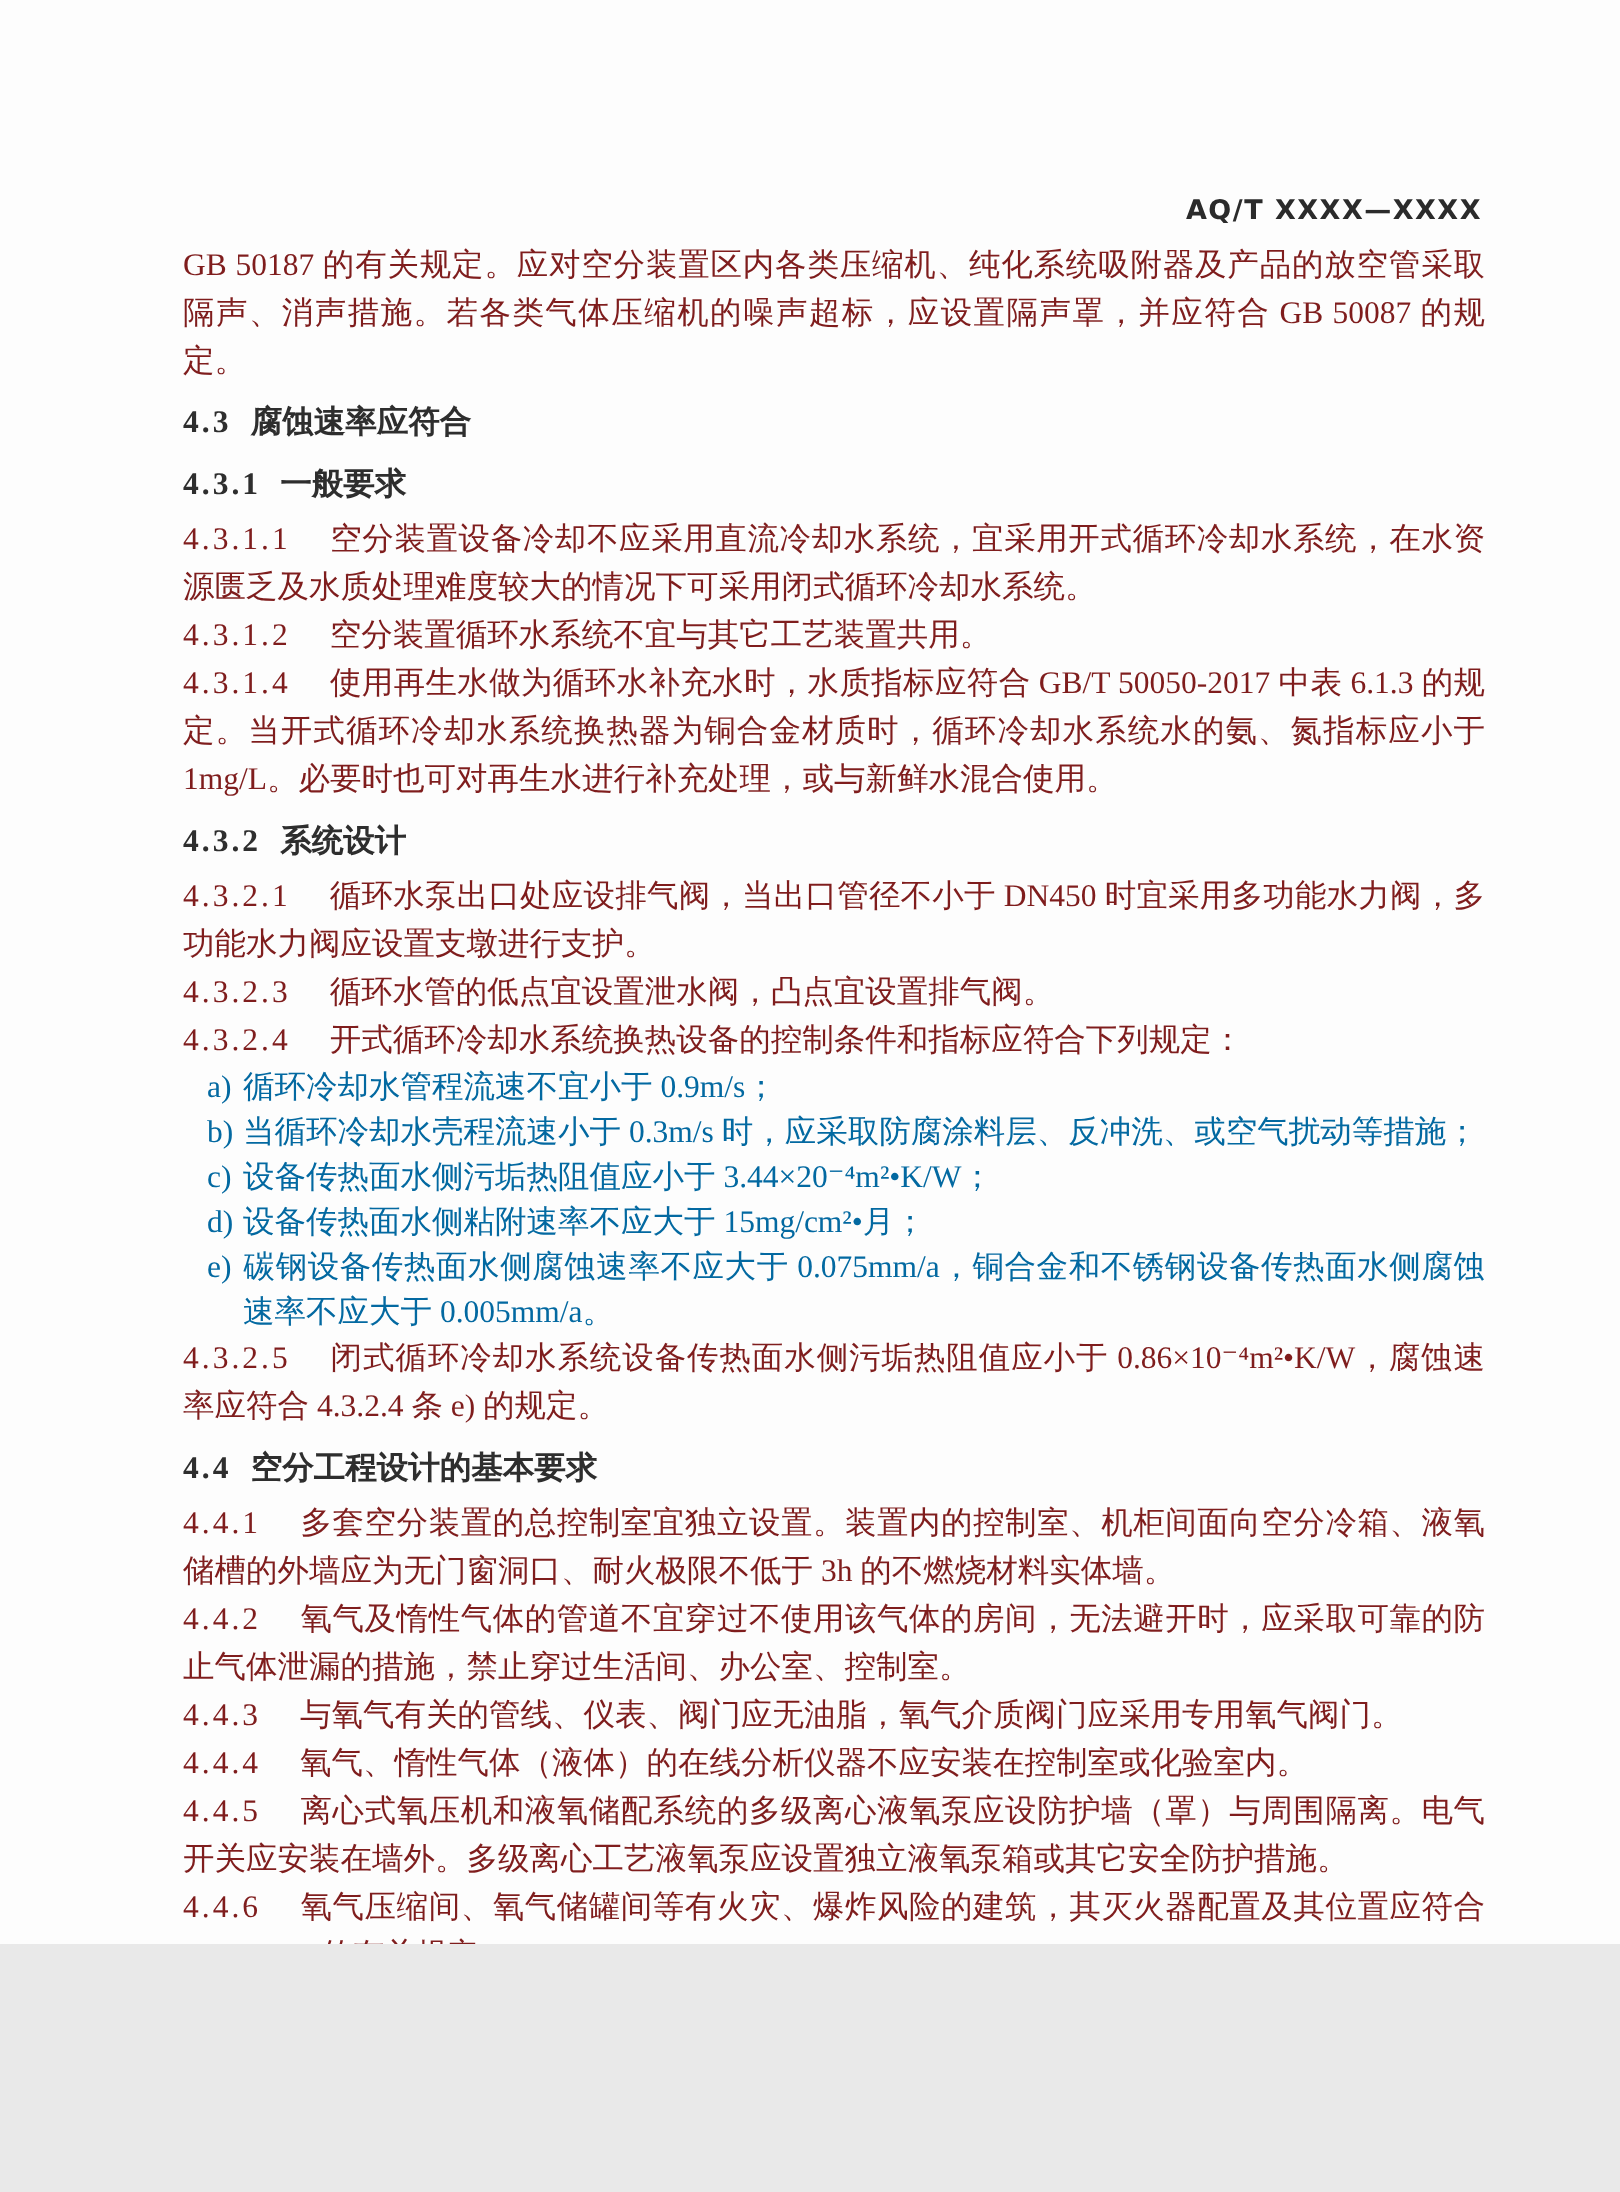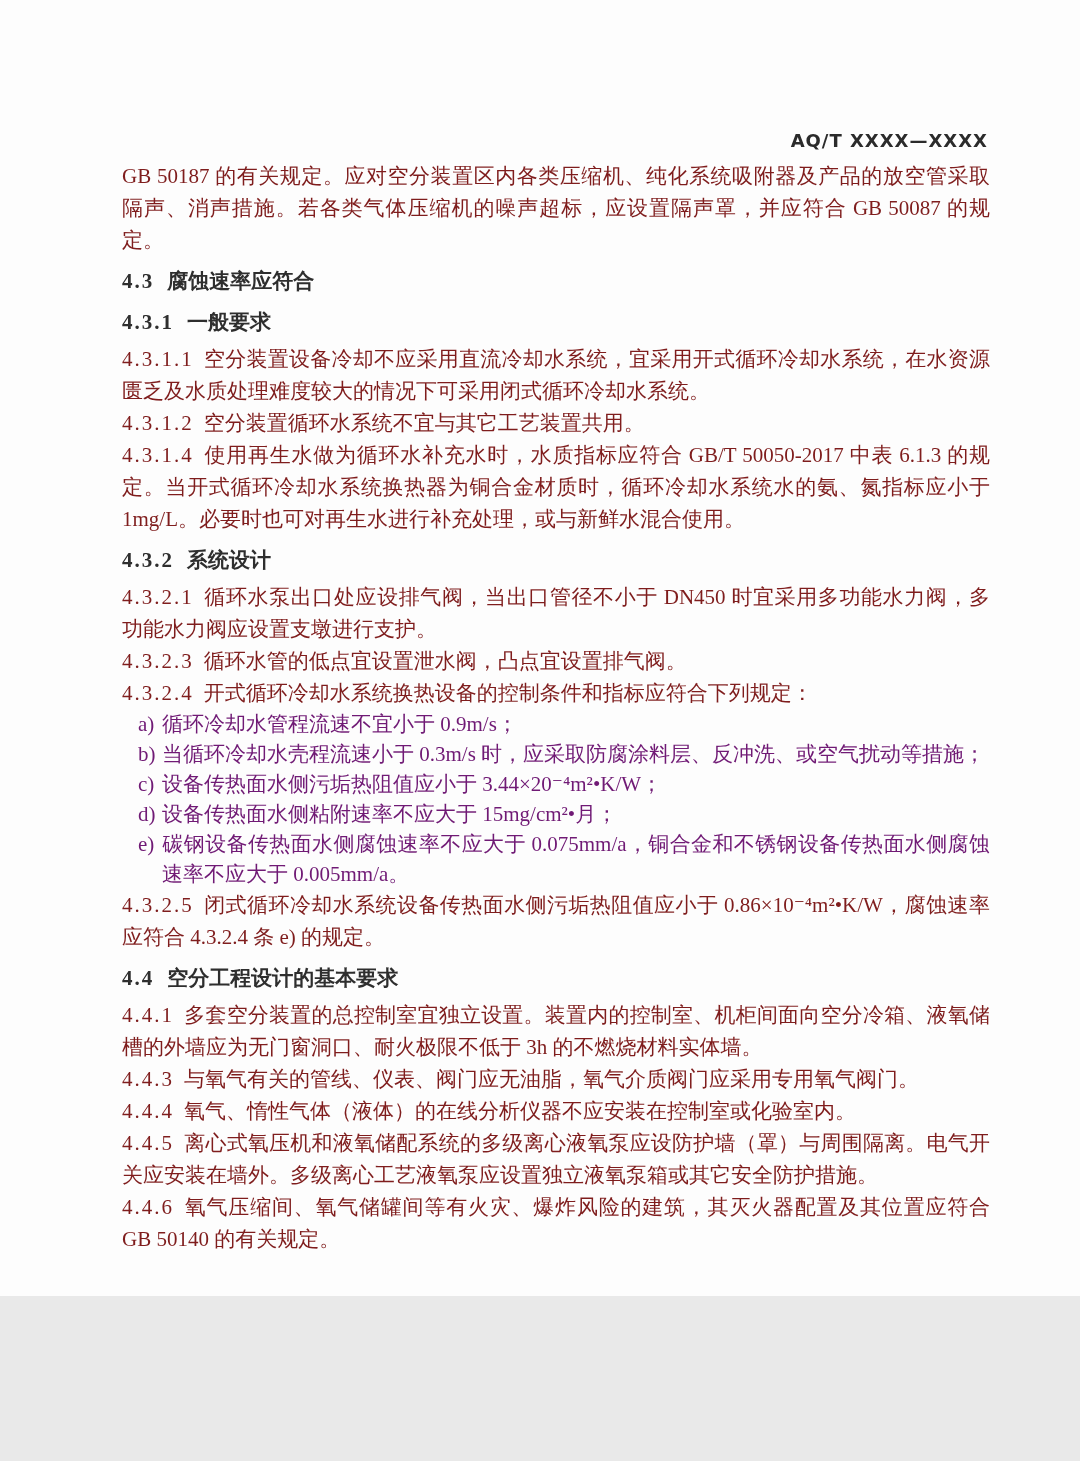--- a/index.html
+++ b/index.html
@@ -30,21 +30,21 @@
   }
   .content p { margin: 0; }
   .para, .clause {
     font-size: 21px;
     line-height: 32px;
     text-align: justify;
     color: #7f1d1d;
   }
   .cnum {
     letter-spacing: 2px;
-    margin-right: 10px;
+    margin-right: 26px;
     white-space: nowrap;
   }
   .heading {
     font-family: "DejaVu Sans", "Liberation Sans", sans-serif;
     font-weight: bold;
     font-size: 21px;
     line-height: 32px;
     color: #2e2e2e;
     margin: 9px 0 5px 0 !important;
   }
@@ -54,21 +54,21 @@
     margin-right: 13px;
     white-space: nowrap;
   }
   .list-item {
     font-size: 21px;
     line-height: 30px;
     text-align: justify;
     margin-left: 16px !important;
     padding-left: 24px;
     text-indent: -24px;
-    color: #701a75;
+    color: #0369a1;
   }
   .li-label {
     display: inline-block;
     width: 24px;
     text-indent: 0;
   }
   .footer {
     position: absolute;
     left: 944px;
     top: 1392px;
@@ -97,20 +97,21 @@
       <p class="clause"><span class="cnum">4.3.2.3</span><span>循环水管的低点宜设置泄水阀，凸点宜设置排气阀。</span></p>
       <p class="clause"><span class="cnum">4.3.2.4</span><span>开式循环冷却水系统换热设备的控制条件和指标应符合下列规定：</span></p>
       <p class="list-item"><span class="li-label">a)</span><span>循环冷却水管程流速不宜小于 0.9m/s；</span></p>
       <p class="list-item"><span class="li-label">b)</span><span>当循环冷却水壳程流速小于 0.3m/s 时，应采取防腐涂料层、反冲洗、或空气扰动等措施；</span></p>
       <p class="list-item"><span class="li-label">c)</span><span>设备传热面水侧污垢热阻值应小于 3.44×20⁻⁴m²•K/W；</span></p>
       <p class="list-item"><span class="li-label">d)</span><span>设备传热面水侧粘附速率不应大于 15mg/cm²•月；</span></p>
       <p class="list-item"><span class="li-label">e)</span><span>碳钢设备传热面水侧腐蚀速率不应大于 0.075mm/a，铜合金和不锈钢设备传热面水侧腐蚀速率不应大于 0.005mm/a。</span></p>
       <p class="clause"><span class="cnum">4.3.2.5</span><span>闭式循环冷却水系统设备传热面水侧污垢热阻值应小于 0.86×10⁻⁴m²•K/W，腐蚀速率应符合 4.3.2.4 条 e) 的规定。</span></p>
       <p class="heading h2"><span class="hnum">4.4</span><span>空分工程设计的基本要求</span></p>
       <p class="clause"><span class="cnum">4.4.1</span><span>多套空分装置的总控制室宜独立设置。装置内的控制室、机柜间面向空分冷箱、液氧储槽的外墙应为无门窗洞口、耐火极限不低于 3h 的不燃烧材料实体墙。</span></p>
+      <p class="clause"><span class="cnum">4.4.2</span><span>氧气及惰性气体的管道不宜穿过不使用该气体的房间，无法避开时，应采取可靠的防止气体泄漏的措施，禁止穿过生活间、办公室、控制室。</span></p>
       <p class="clause"><span class="cnum">4.4.3</span><span>与氧气有关的管线、仪表、阀门应无油脂，氧气介质阀门应采用专用氧气阀门。</span></p>
       <p class="clause"><span class="cnum">4.4.4</span><span>氧气、惰性气体（液体）的在线分析仪器不应安装在控制室或化验室内。</span></p>
       <p class="clause"><span class="cnum">4.4.5</span><span>离心式氧压机和液氧储配系统的多级离心液氧泵应设防护墙（罩）与周围隔离。电气开关应安装在墙外。多级离心工艺液氧泵应设置独立液氧泵箱或其它安全防护措施。</span></p>
       <p class="clause"><span class="cnum">4.4.6</span><span>氧气压缩间、氧气储罐间等有火灾、爆炸风险的建筑，其灭火器配置及其位置应符合 GB 50140 的有关规定。</span></p>
     </div>
 
   <div class="footer">
     <span>5</span>
   </div>
 </div>

